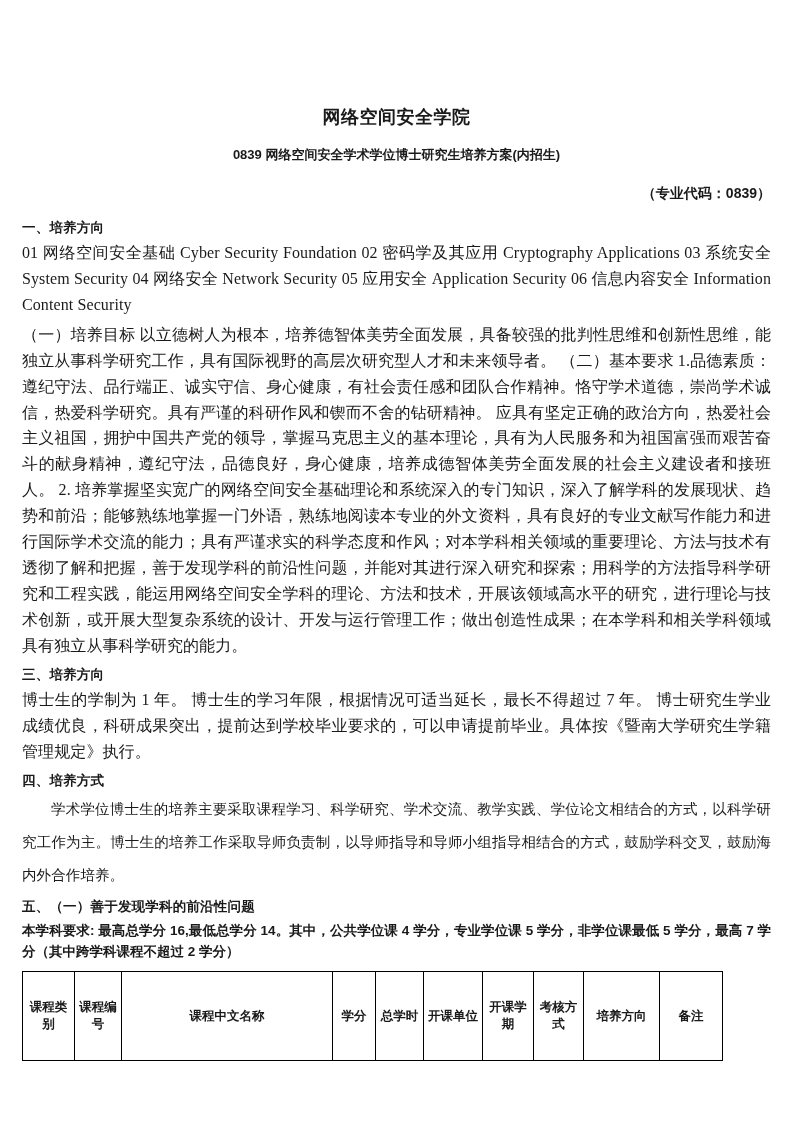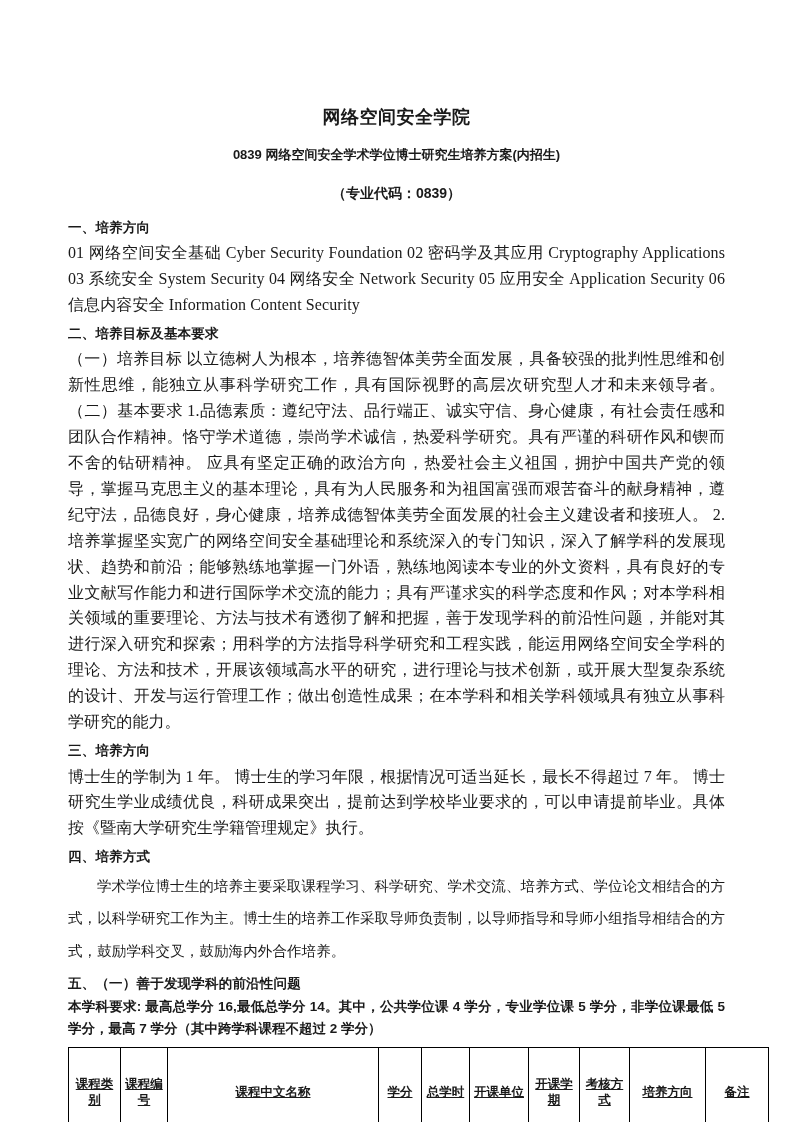--- a/index.html
+++ b/index.html
@@ -12,21 +12,21 @@
     height: 1122px;
     font-family: "Liberation Serif", "DejaVu Serif", serif;
     color: #1a1a1a;
     overflow: hidden;
   }
   .page {
     position: relative;
     width: 793px;
     height: 924px;
     box-sizing: border-box;
-    padding: 0 68px;
+    padding: 0 22px;
   }
   .spacer-top { height: 104px; }
 
   .doc-title-1 {
     text-align: center;
     font-family: "Liberation Sans", "DejaVu Sans", sans-serif;
     font-weight: bold;
     font-size: 18px;
     letter-spacing: 0.5px;
     line-height: 1.5;
@@ -35,21 +35,21 @@
   .doc-title-2 {
     text-align: center;
     font-family: "Liberation Sans", "DejaVu Sans", sans-serif;
     font-weight: bold;
     font-size: 13px;
     letter-spacing: 0px;
     line-height: 1.5;
     margin: 0 0 18px 0;
   }
   .doc-subtitle {
-    text-align: center;
+    text-align: right;
     font-family: "Liberation Sans", "DejaVu Sans", sans-serif;
     font-weight: bold;
     font-size: 14px;
     line-height: 1.5;
     margin: 0 0 14px 0;
   }
 
   .sec-heading {
     font-family: "Liberation Sans", "DejaVu Sans", sans-serif;
     font-weight: bold;
@@ -81,21 +81,20 @@
     text-align: justify;
     margin: 0 0 8px 0;
     font-weight: bold;
   }
 
   table.course-table {
     border-collapse: collapse;
     width: 700px;
     table-layout: fixed;
     margin-top: 2px;
-    text-decoration: underline;
   }
   table.course-table th {
     border: 1px solid #000000;
     font-family: "Liberation Sans", "DejaVu Sans", sans-serif;
     font-weight: bold;
     font-size: 12.5px;
     line-height: 1.35;
     text-align: center;
     vertical-align: middle;
     height: 84px;
@@ -122,28 +121,27 @@
 
   <div class="doc-title-1">网络空间安全学院</div>
 
   <div class="doc-title-2">0839 网络空间安全学术学位博士研究生培养方案(内招生)</div>
 
   <div class="doc-subtitle">（专业代码：0839）</div>
 
   <div class="sec-heading">一、培养方向</div>
   <div class="body-text">01 网络空间安全基础 Cyber Security Foundation 02 密码学及其应用 Cryptography Applications 03 系统安全 System Security 04 网络安全 Network Security 05 应用安全 Application Security 06 信息内容安全 Information Content Security</div>
 
-  <div class="sec-heading">二、培养目标及基本要求</div>
   <div class="body-text">（一）培养目标 以立德树人为根本，培养德智体美劳全面发展，具备较强的批判性思维和创新性思维，能独立从事科学研究工作，具有国际视野的高层次研究型人才和未来领导者。 （二）基本要求 1.品德素质：遵纪守法、品行端正、诚实守信、身心健康，有社会责任感和团队合作精神。恪守学术道德，崇尚学术诚信，热爱科学研究。具有严谨的科研作风和锲而不舍的钻研精神。 应具有坚定正确的政治方向，热爱社会主义祖国，拥护中国共产党的领导，掌握马克思主义的基本理论，具有为人民服务和为祖国富强而艰苦奋斗的献身精神，遵纪守法，品德良好，身心健康，培养成德智体美劳全面发展的社会主义建设者和接班人。 2. 培养掌握坚实宽广的网络空间安全基础理论和系统深入的专门知识，深入了解学科的发展现状、趋势和前沿；能够熟练地掌握一门外语，熟练地阅读本专业的外文资料，具有良好的专业文献写作能力和进行国际学术交流的能力；具有严谨求实的科学态度和作风；对本学科相关领域的重要理论、方法与技术有透彻了解和把握，善于发现学科的前沿性问题，并能对其进行深入研究和探索；用科学的方法指导科学研究和工程实践，能运用网络空间安全学科的理论、方法和技术，开展该领域高水平的研究，进行理论与技术创新，或开展大型复杂系统的设计、开发与运行管理工作；做出创造性成果；在本学科和相关学科领域具有独立从事科学研究的能力。</div>
 
   <div class="sec-heading">三、培养方向</div>
   <div class="body-text">博士生的学制为 1 年。 博士生的学习年限，根据情况可适当延长，最长不得超过 7 年。 博士研究生学业成绩优良，科研成果突出，提前达到学校毕业要求的，可以申请提前毕业。具体按《暨南大学研究生学籍管理规定》执行。</div>
 
   <div class="sec-heading">四、培养方式</div>
-  <div class="body-text loose indent">学术学位博士生的培养主要采取课程学习、科学研究、学术交流、培养方式、学位论文相结合的方式，以科学研究工作为主。博士生的培养工作采取导师负责制，以导师指导和导师小组指导相结合的方式，鼓励学科交叉，鼓励海内外合作培养。</div>
+  <div class="body-text loose indent">学术学位博士生的培养主要采取课程学习、科学研究、学术交流、教学实践、学位论文相结合的方式，以科学研究工作为主。博士生的培养工作采取导师负责制，以导师指导和导师小组指导相结合的方式，鼓励学科交叉，鼓励海内外合作培养。</div>
 
   <div class="sec-heading">五、（一）善于发现学科的前沿性问题</div>
   <div class="credits-text">本学科要求: 最高总学分 16,最低总学分 14。其中，公共学位课 4 学分，专业学位课 5 学分，非学位课最低 5 学分，最高 7 学分（其中跨学科课程不超过 2 学分）</div>
 
   <table class="course-table">
     <colgroup>
       <col class="c-type">
         <col class="c-code">
         <col class="c-name">
         <col class="c-credit">

